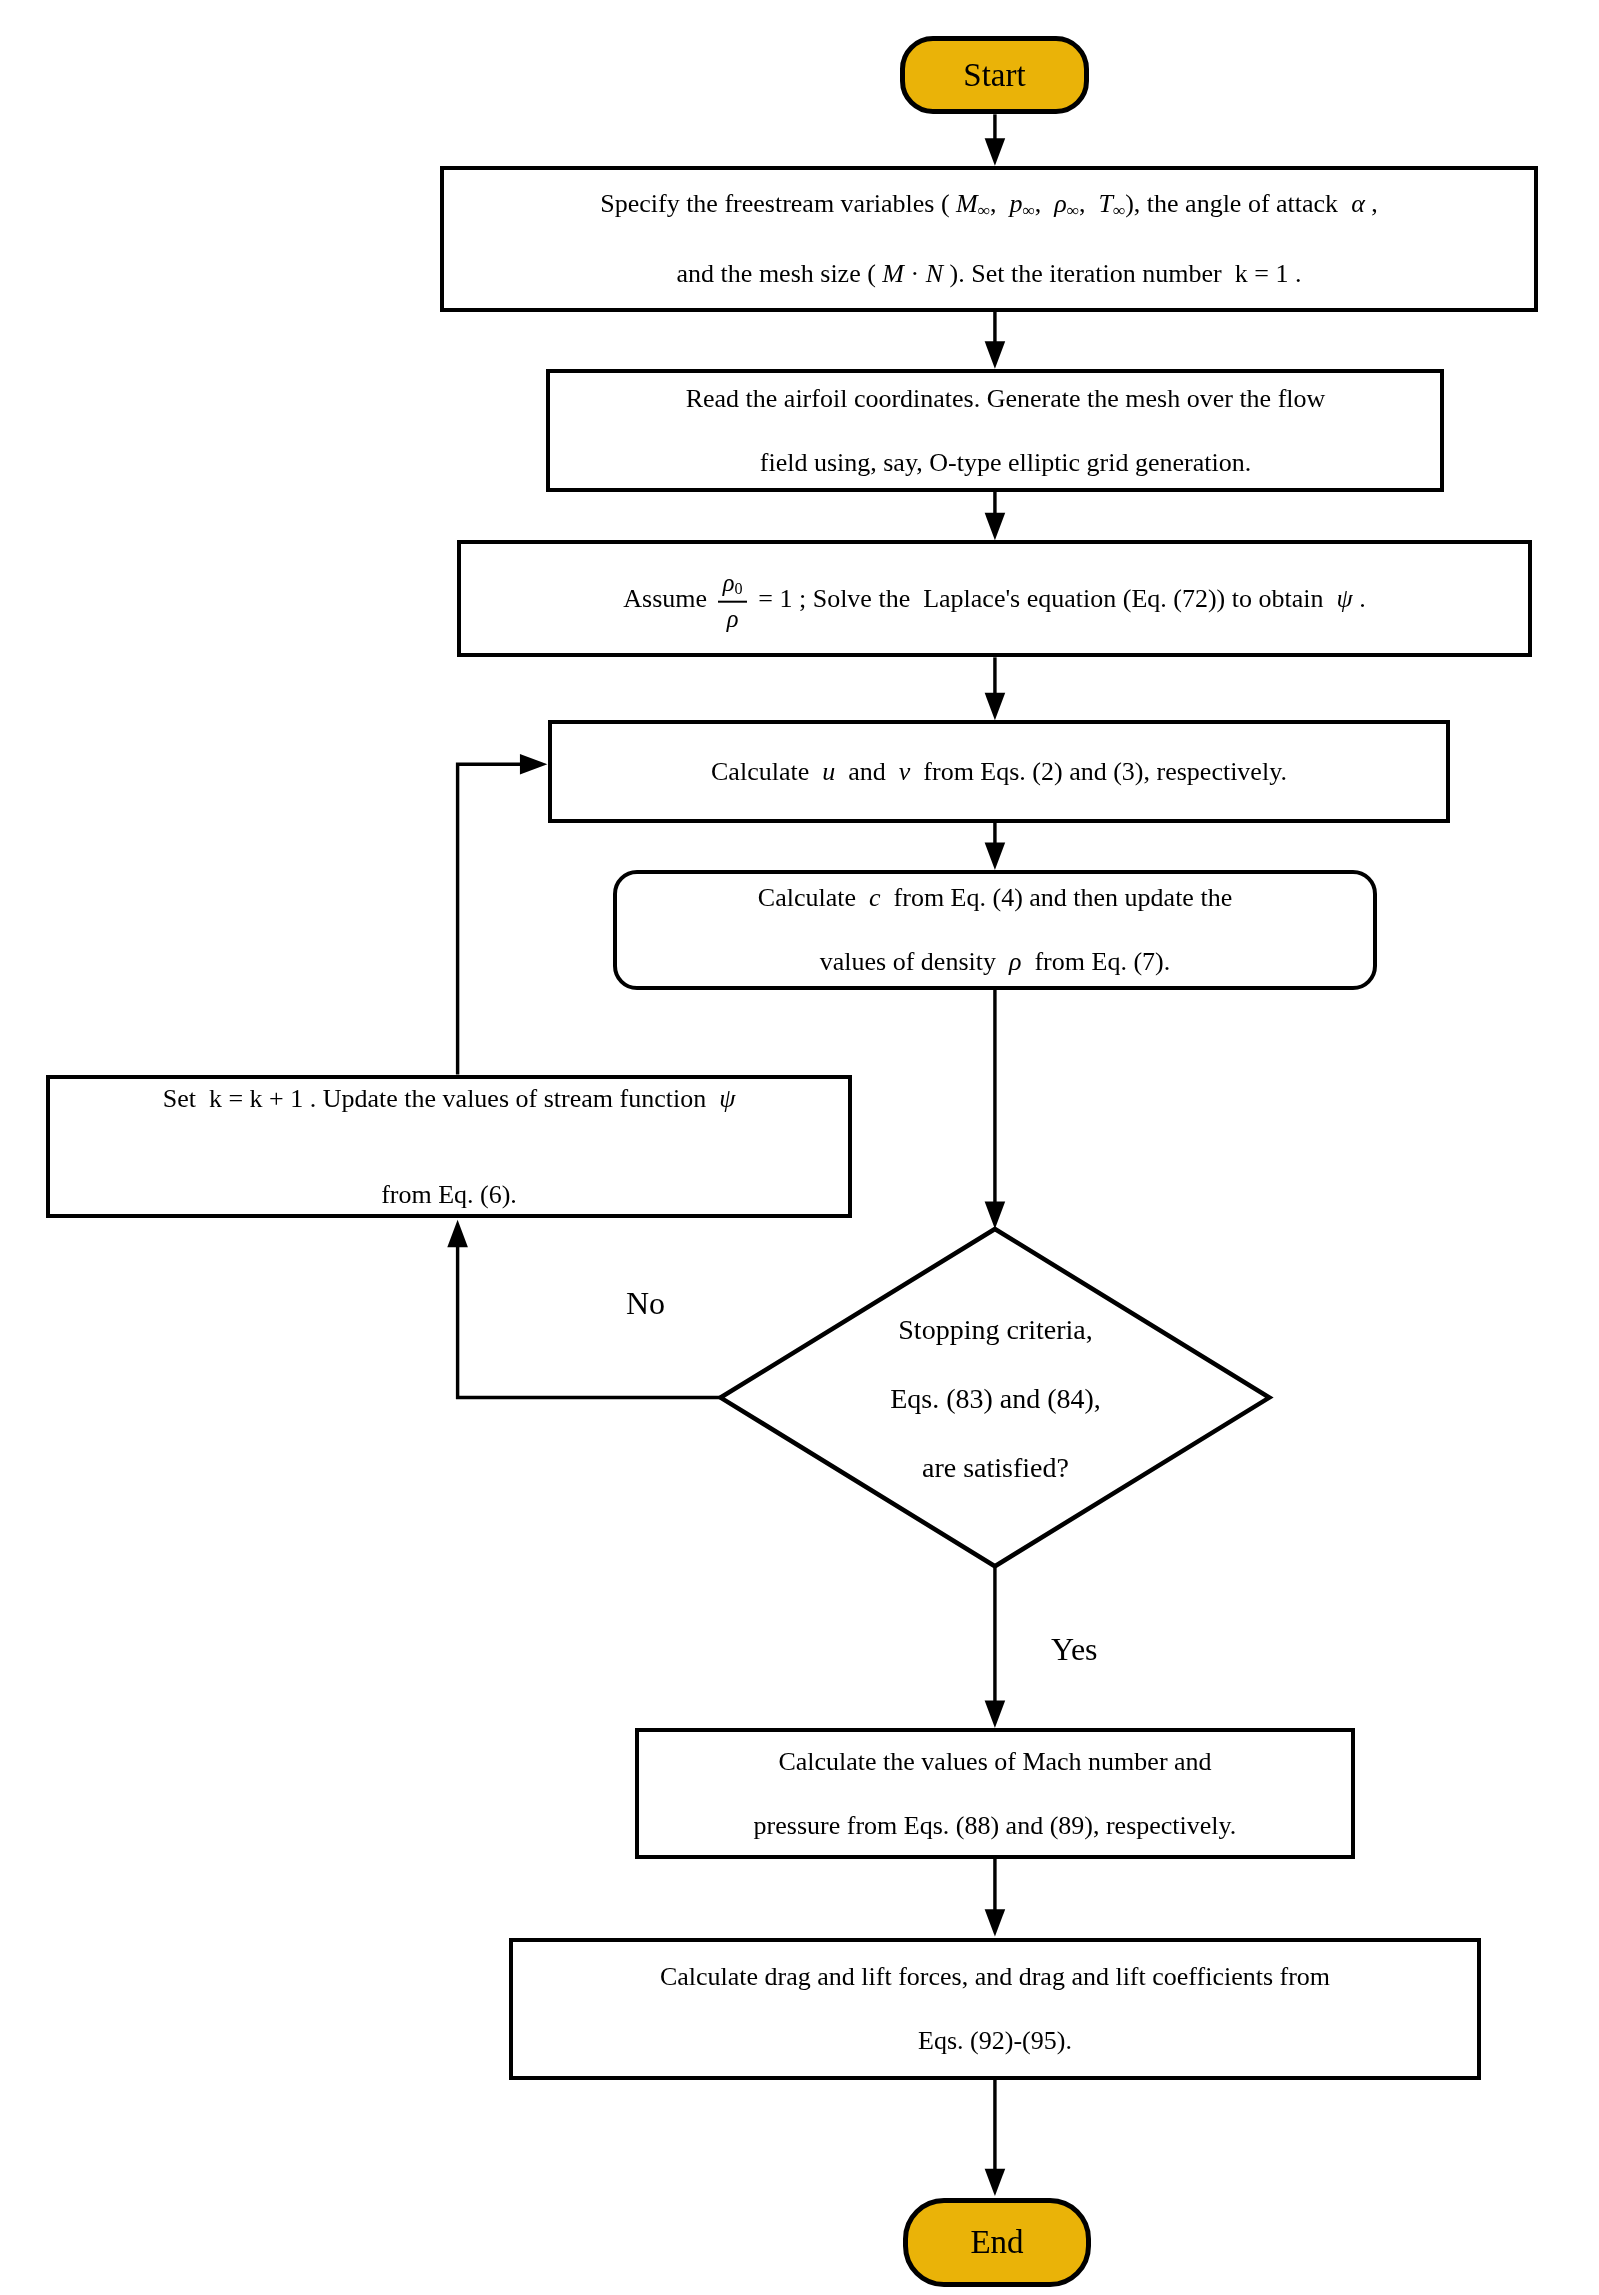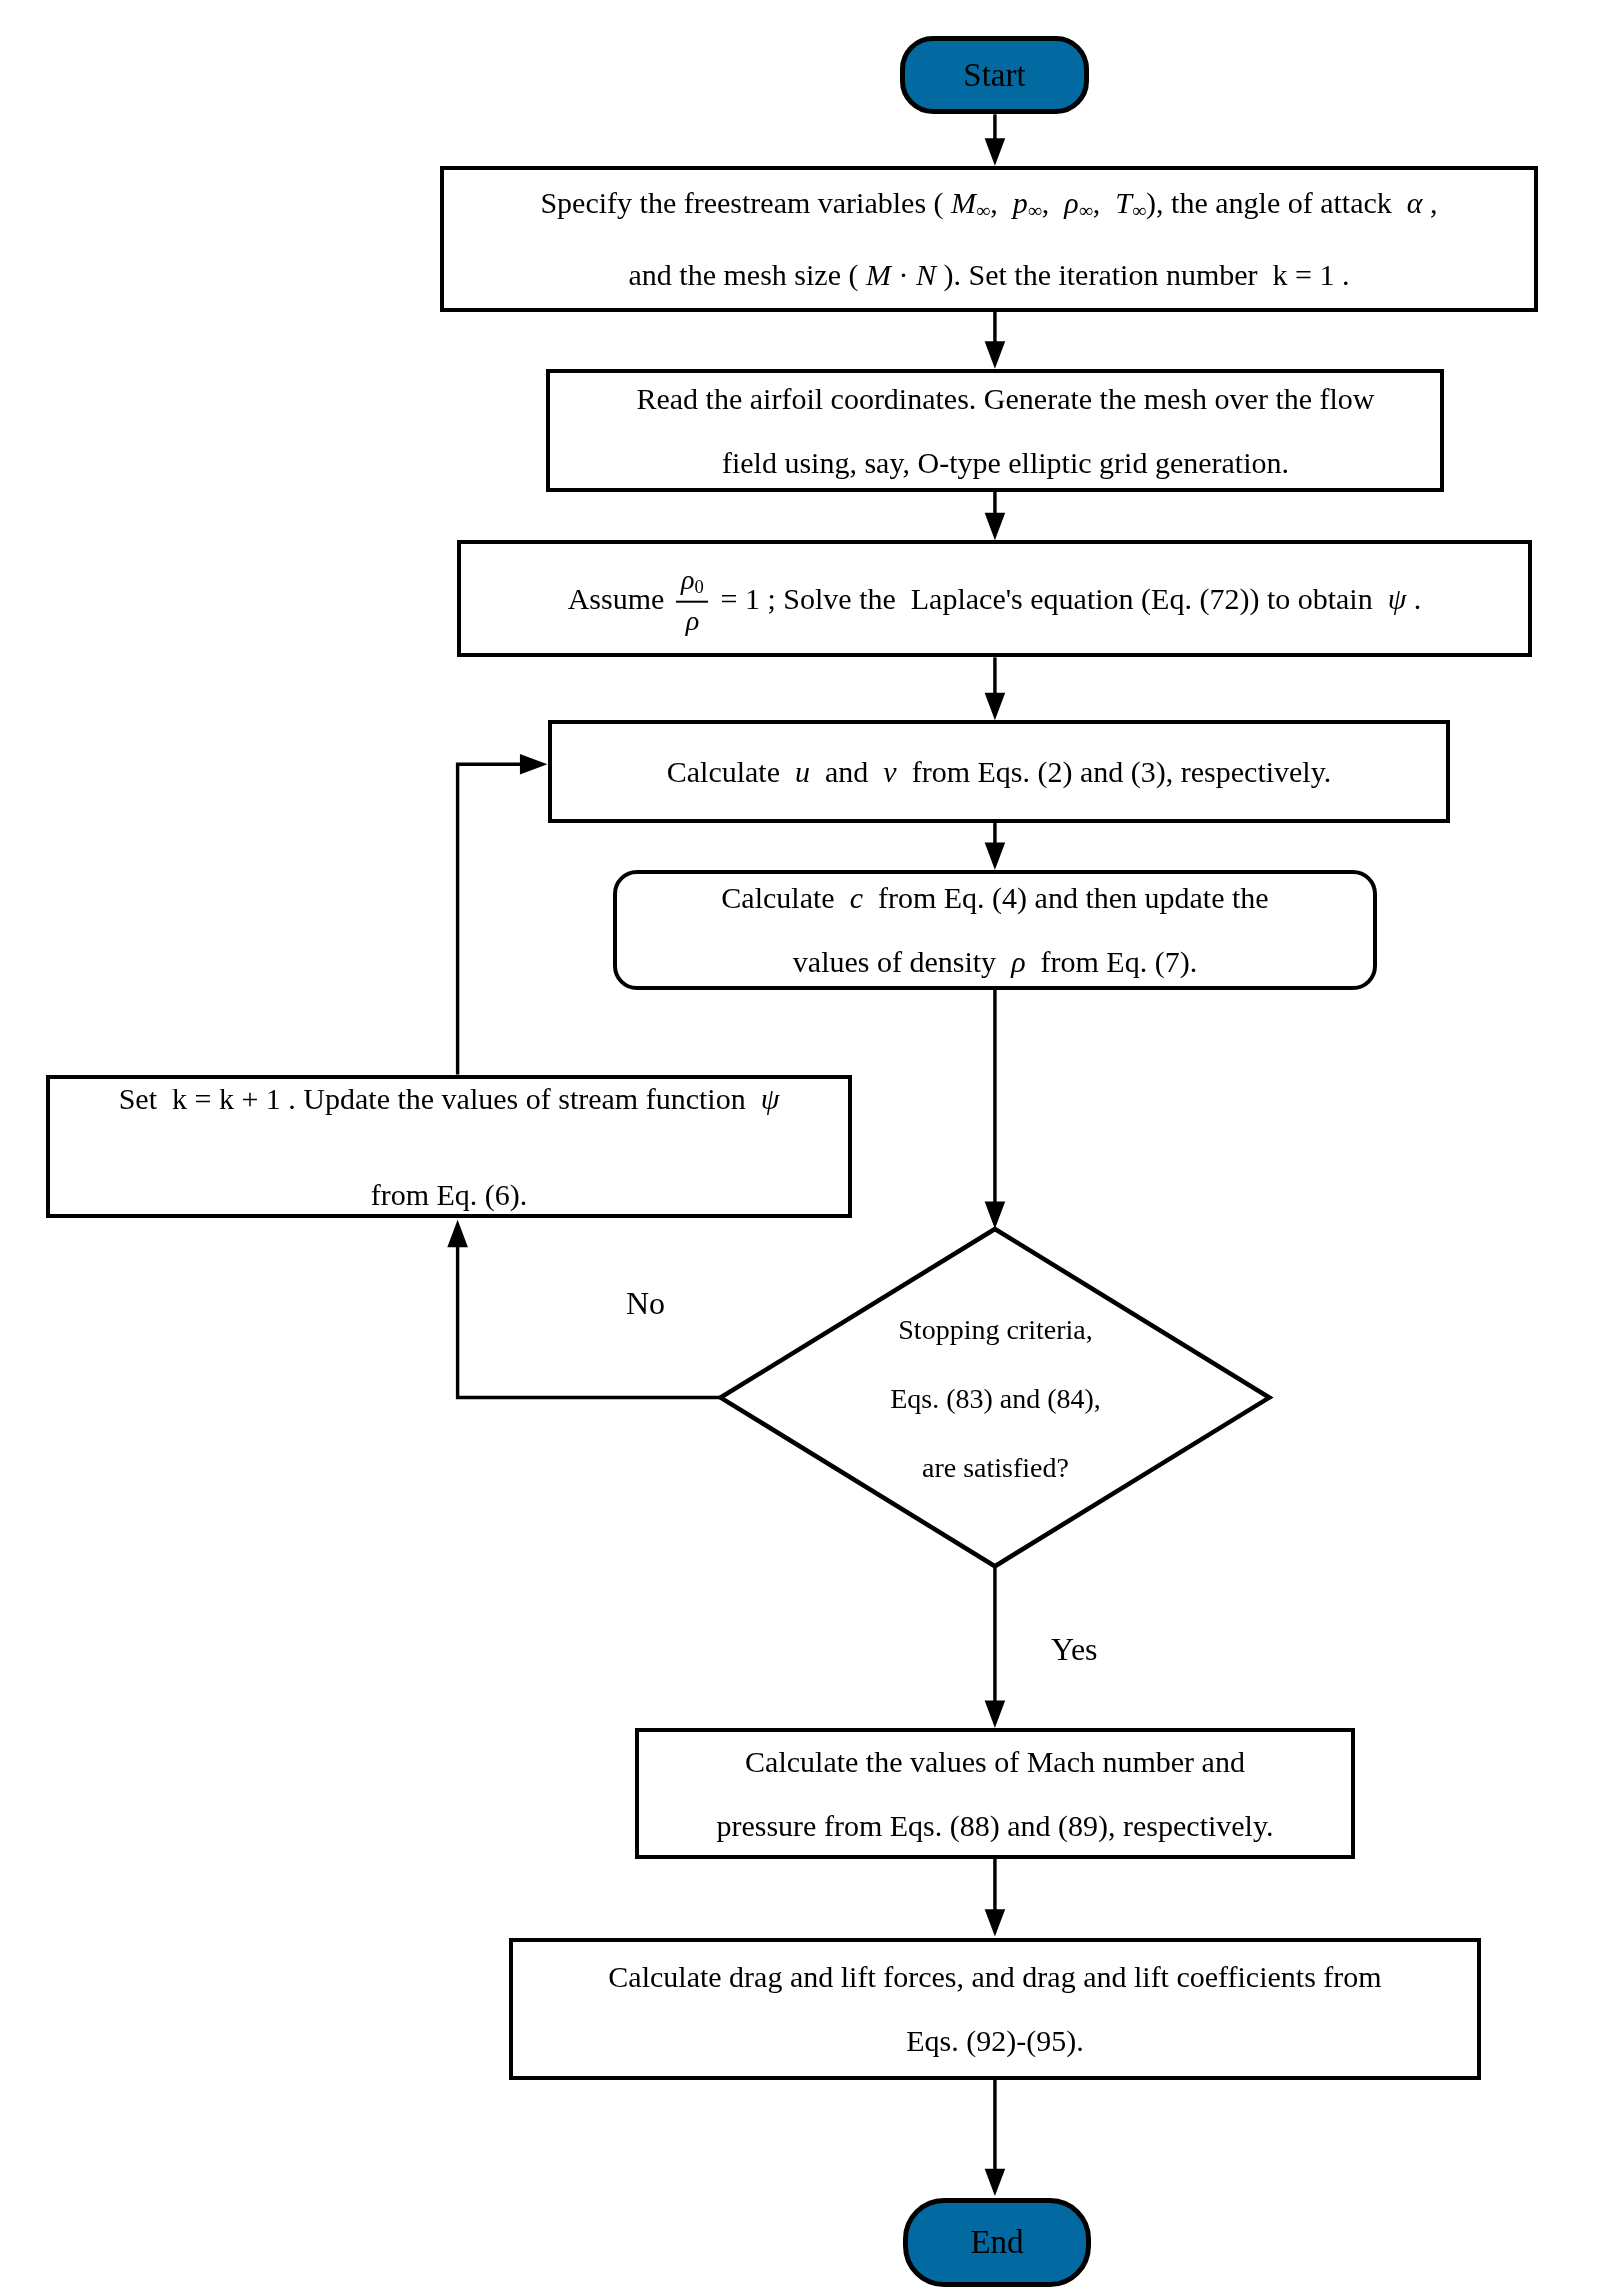--- a/index.html
+++ b/index.html
@@ -24,31 +24,31 @@
   .box {
     position: absolute;
     border: 4.6px solid #000;
     background: #fff;
     box-sizing: border-box;
     display: flex;
     flex-direction: column;
     justify-content: center;
     align-items: center;
     text-align: center;
-    font-size: 30px;
+    font-size: 26px;
   }
   .line { white-space: pre; line-height: 64px; }
   .flexline { display: flex; align-items: center; }
   i { font-style: italic; }
   sub { font-size: 0.66em; font-style: normal; vertical-align: -0.22em; }
 
   .term {
     position: absolute;
     border: 5.7px solid #000;
-    background: #0369a1;
+    background: #eab308;
     box-sizing: border-box;
     display: flex;
     align-items: center;
     justify-content: center;
     font-size: 33px;
   }
   .frac {
     display: inline-flex;
     flex-direction: column;
     align-items: center;

